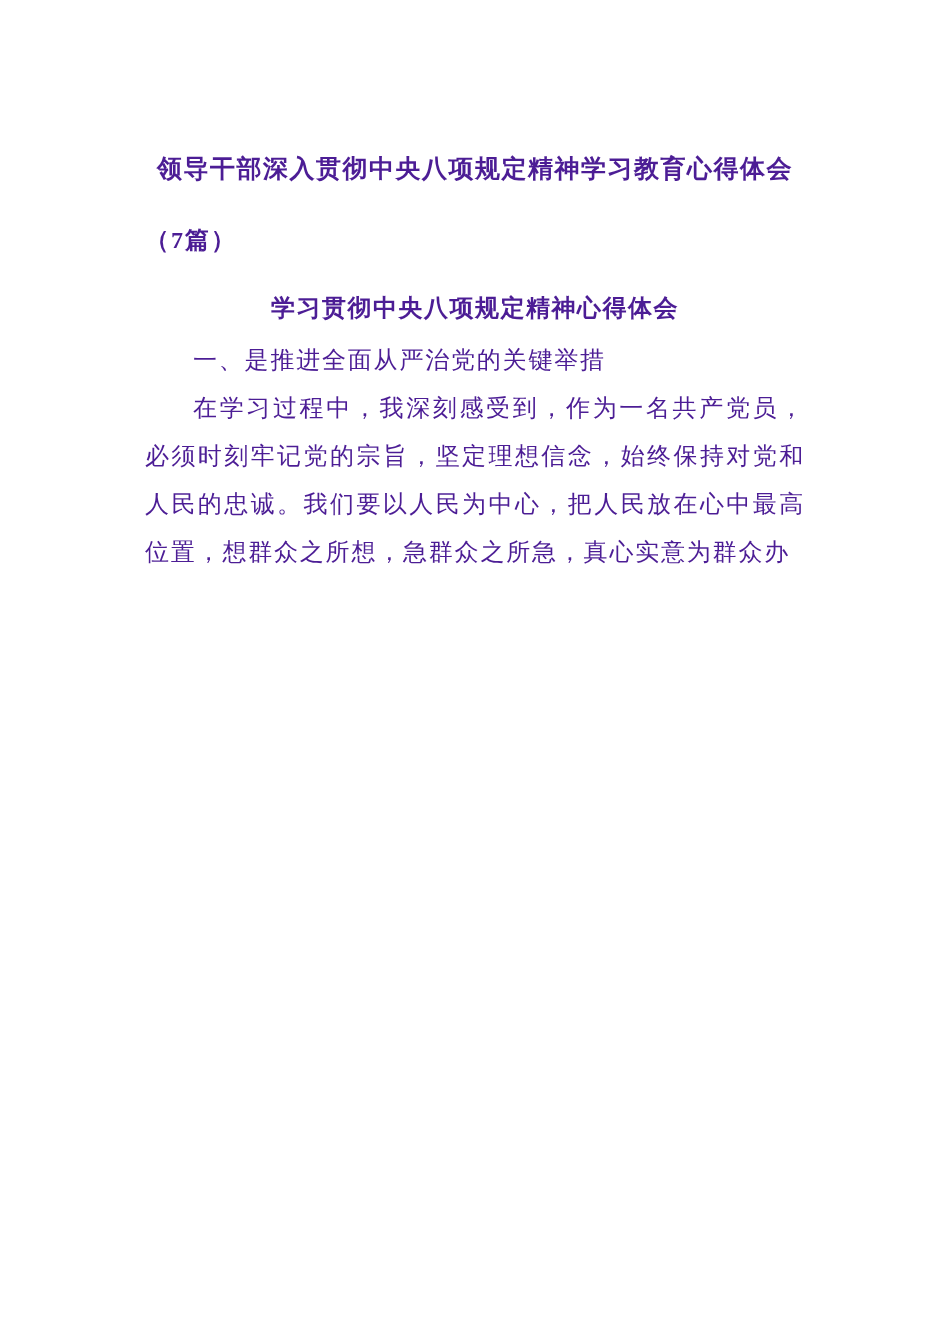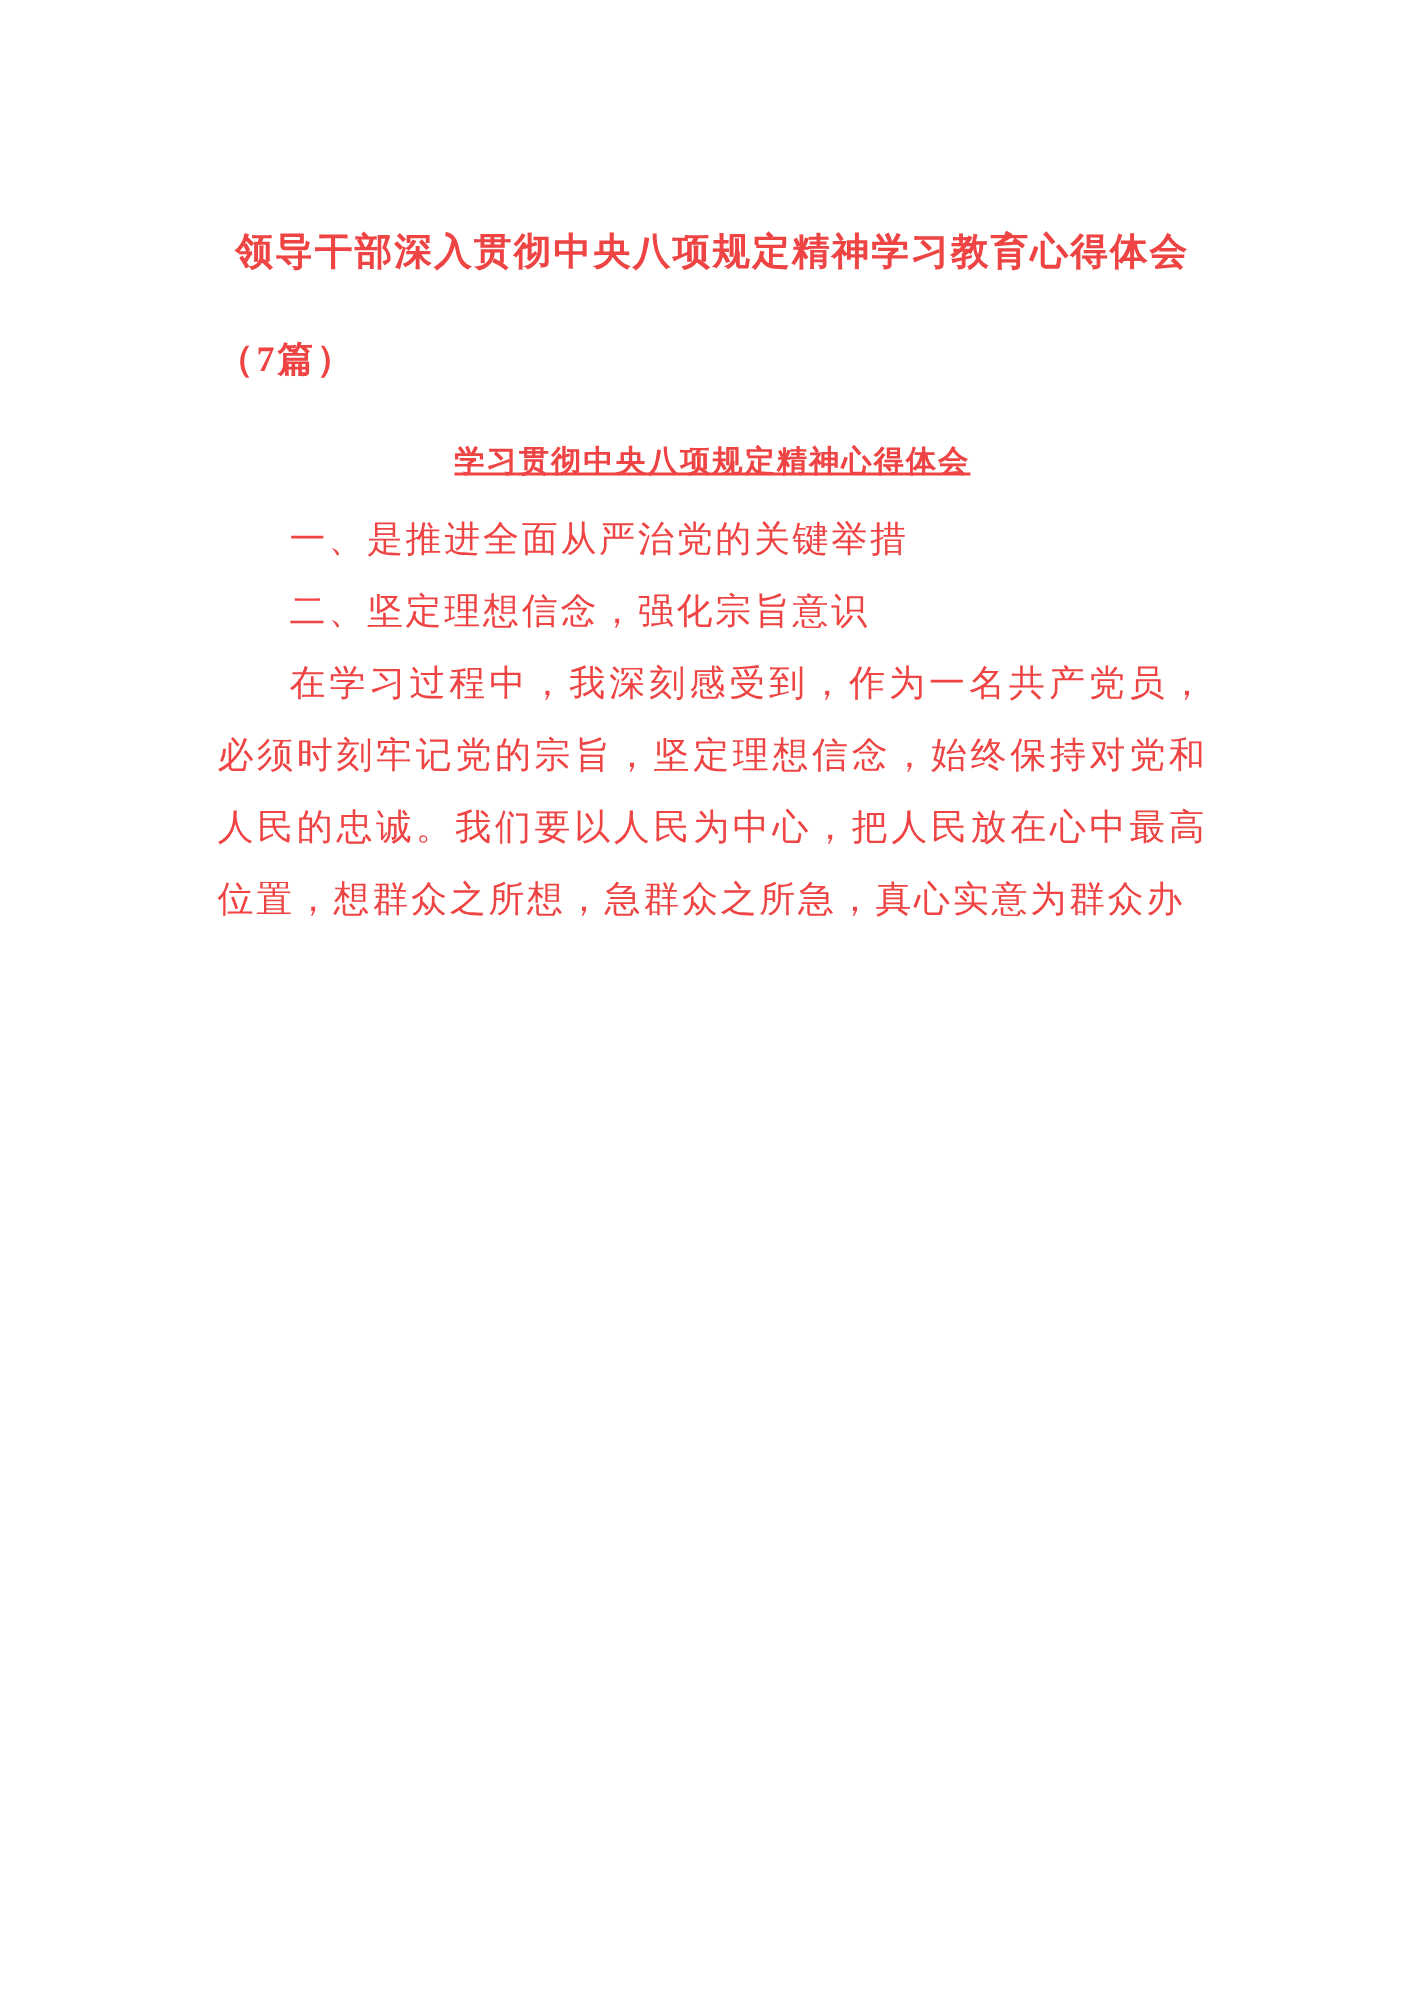--- a/index.html
+++ b/index.html
@@ -9,46 +9,45 @@
   }
   .page {
     position: relative;
     width: 950px;
     height: 1344px;
     background: #ffffff;
     box-sizing: border-box;
     padding: 145px 145px 0 145px;
     overflow: hidden;
     font-family: "Liberation Serif", "DejaVu Serif", serif;
-    color: #ef4444;
+    color: #4c1d95;
   }
   .doc-title {
     margin: 0;
     font-size: 25px;
     font-weight: bold;
     text-align: center;
     letter-spacing: 1.5px;
     line-height: 48px;
   }
   .doc-subtitle {
     margin: 23px 0 0 0;
     font-size: 24px;
     font-weight: bold;
     text-align: left;
     letter-spacing: 2px;
     line-height: 48px;
   }
   .article-title {
     margin: 20px 0 0 0;
-    font-size: 20px;
+    font-size: 24px;
     font-weight: bold;
     text-align: center;
     letter-spacing: 1.5px;
     line-height: 48px;
-    text-decoration: underline;
   }
   .body-text {
     margin-top: 4px;
   }
   .body-text p {
     margin: 0;
     font-size: 24px;
     line-height: 48px;
     letter-spacing: 1.8px;
     text-indent: 2em;
@@ -62,16 +61,15 @@
 
 <div class="page">
   <h1 class="doc-title">领导干部深入贯彻中央八项规定精神学习教育心得体会</h1>
 
   <div class="doc-subtitle">（7篇）</div>
 
   <h2 class="article-title">学习贯彻中央八项规定精神心得体会</h2>
 
   <div class="body-text">
     <p>一、是推进全面从严治党的关键举措</p>
-    <p>二、坚定理想信念，强化宗旨意识</p>
     <p>在学习过程中，我深刻感受到，作为一名共产党员，必须时刻牢记党的宗旨，坚定理想信念，始终保持对党和人民的忠诚。我们要以人民为中心，把人民放在心中最高位置，想群众之所想，急群众之所急，真心实意为群众办</p>
   </div>
 </div>
 
 </body></html>

